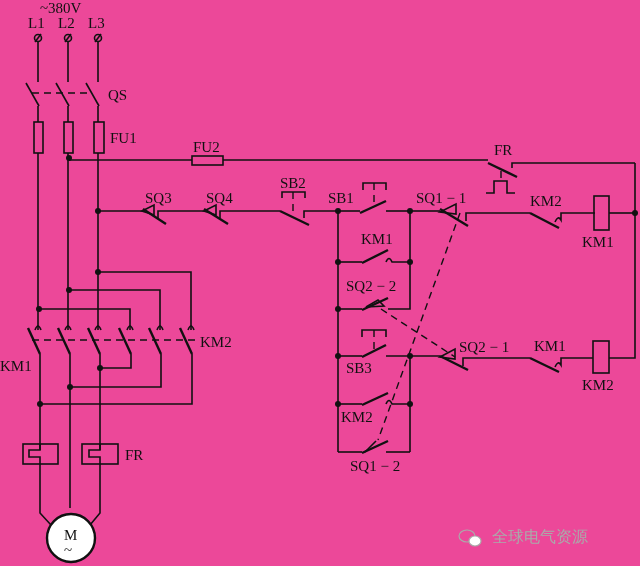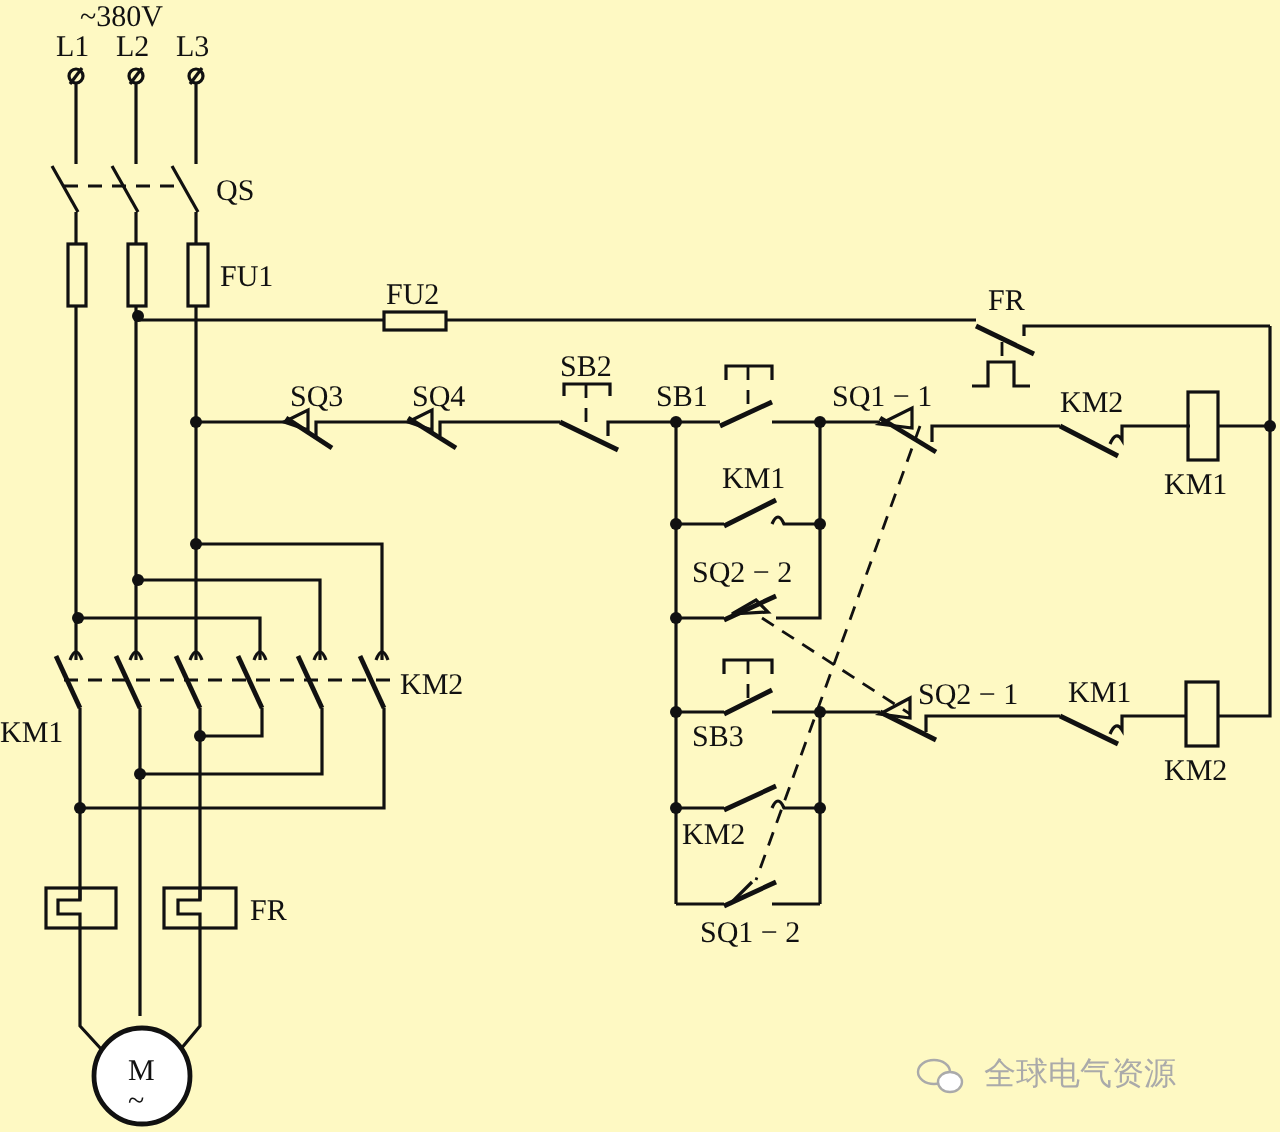--- a/index.html
+++ b/index.html
@@ -1,16 +1,16 @@
 <!DOCTYPE html>
 <html><head>
 <meta charset="utf-8">
 <style>
   html,body{margin:0;padding:0;background:#fff;}
-  #wrap{position:relative;width:640px;height:566px;overflow:hidden;background:#fef9c3;}
+  #wrap{position:relative;width:640px;height:566px;overflow:hidden;background:#ec4899;}
   svg{position:absolute;left:0;top:0;}
   .w{stroke:#111;stroke-width:1.6;fill:none;}
   .c{stroke:#111;stroke-width:2.4;fill:none;}
   .d{stroke:#111;stroke-width:1.4;fill:none;stroke-dasharray:7 5;}
   .dot{fill:#111;}
   .lbl{font-family:"Liberation Serif","DejaVu Serif",serif;font-size:15px;fill:#111;}
   .wm{font-family:"DejaVu Sans",sans-serif;font-size:16px;fill:#aaa;}
 </style>
 </head>
 <body>

